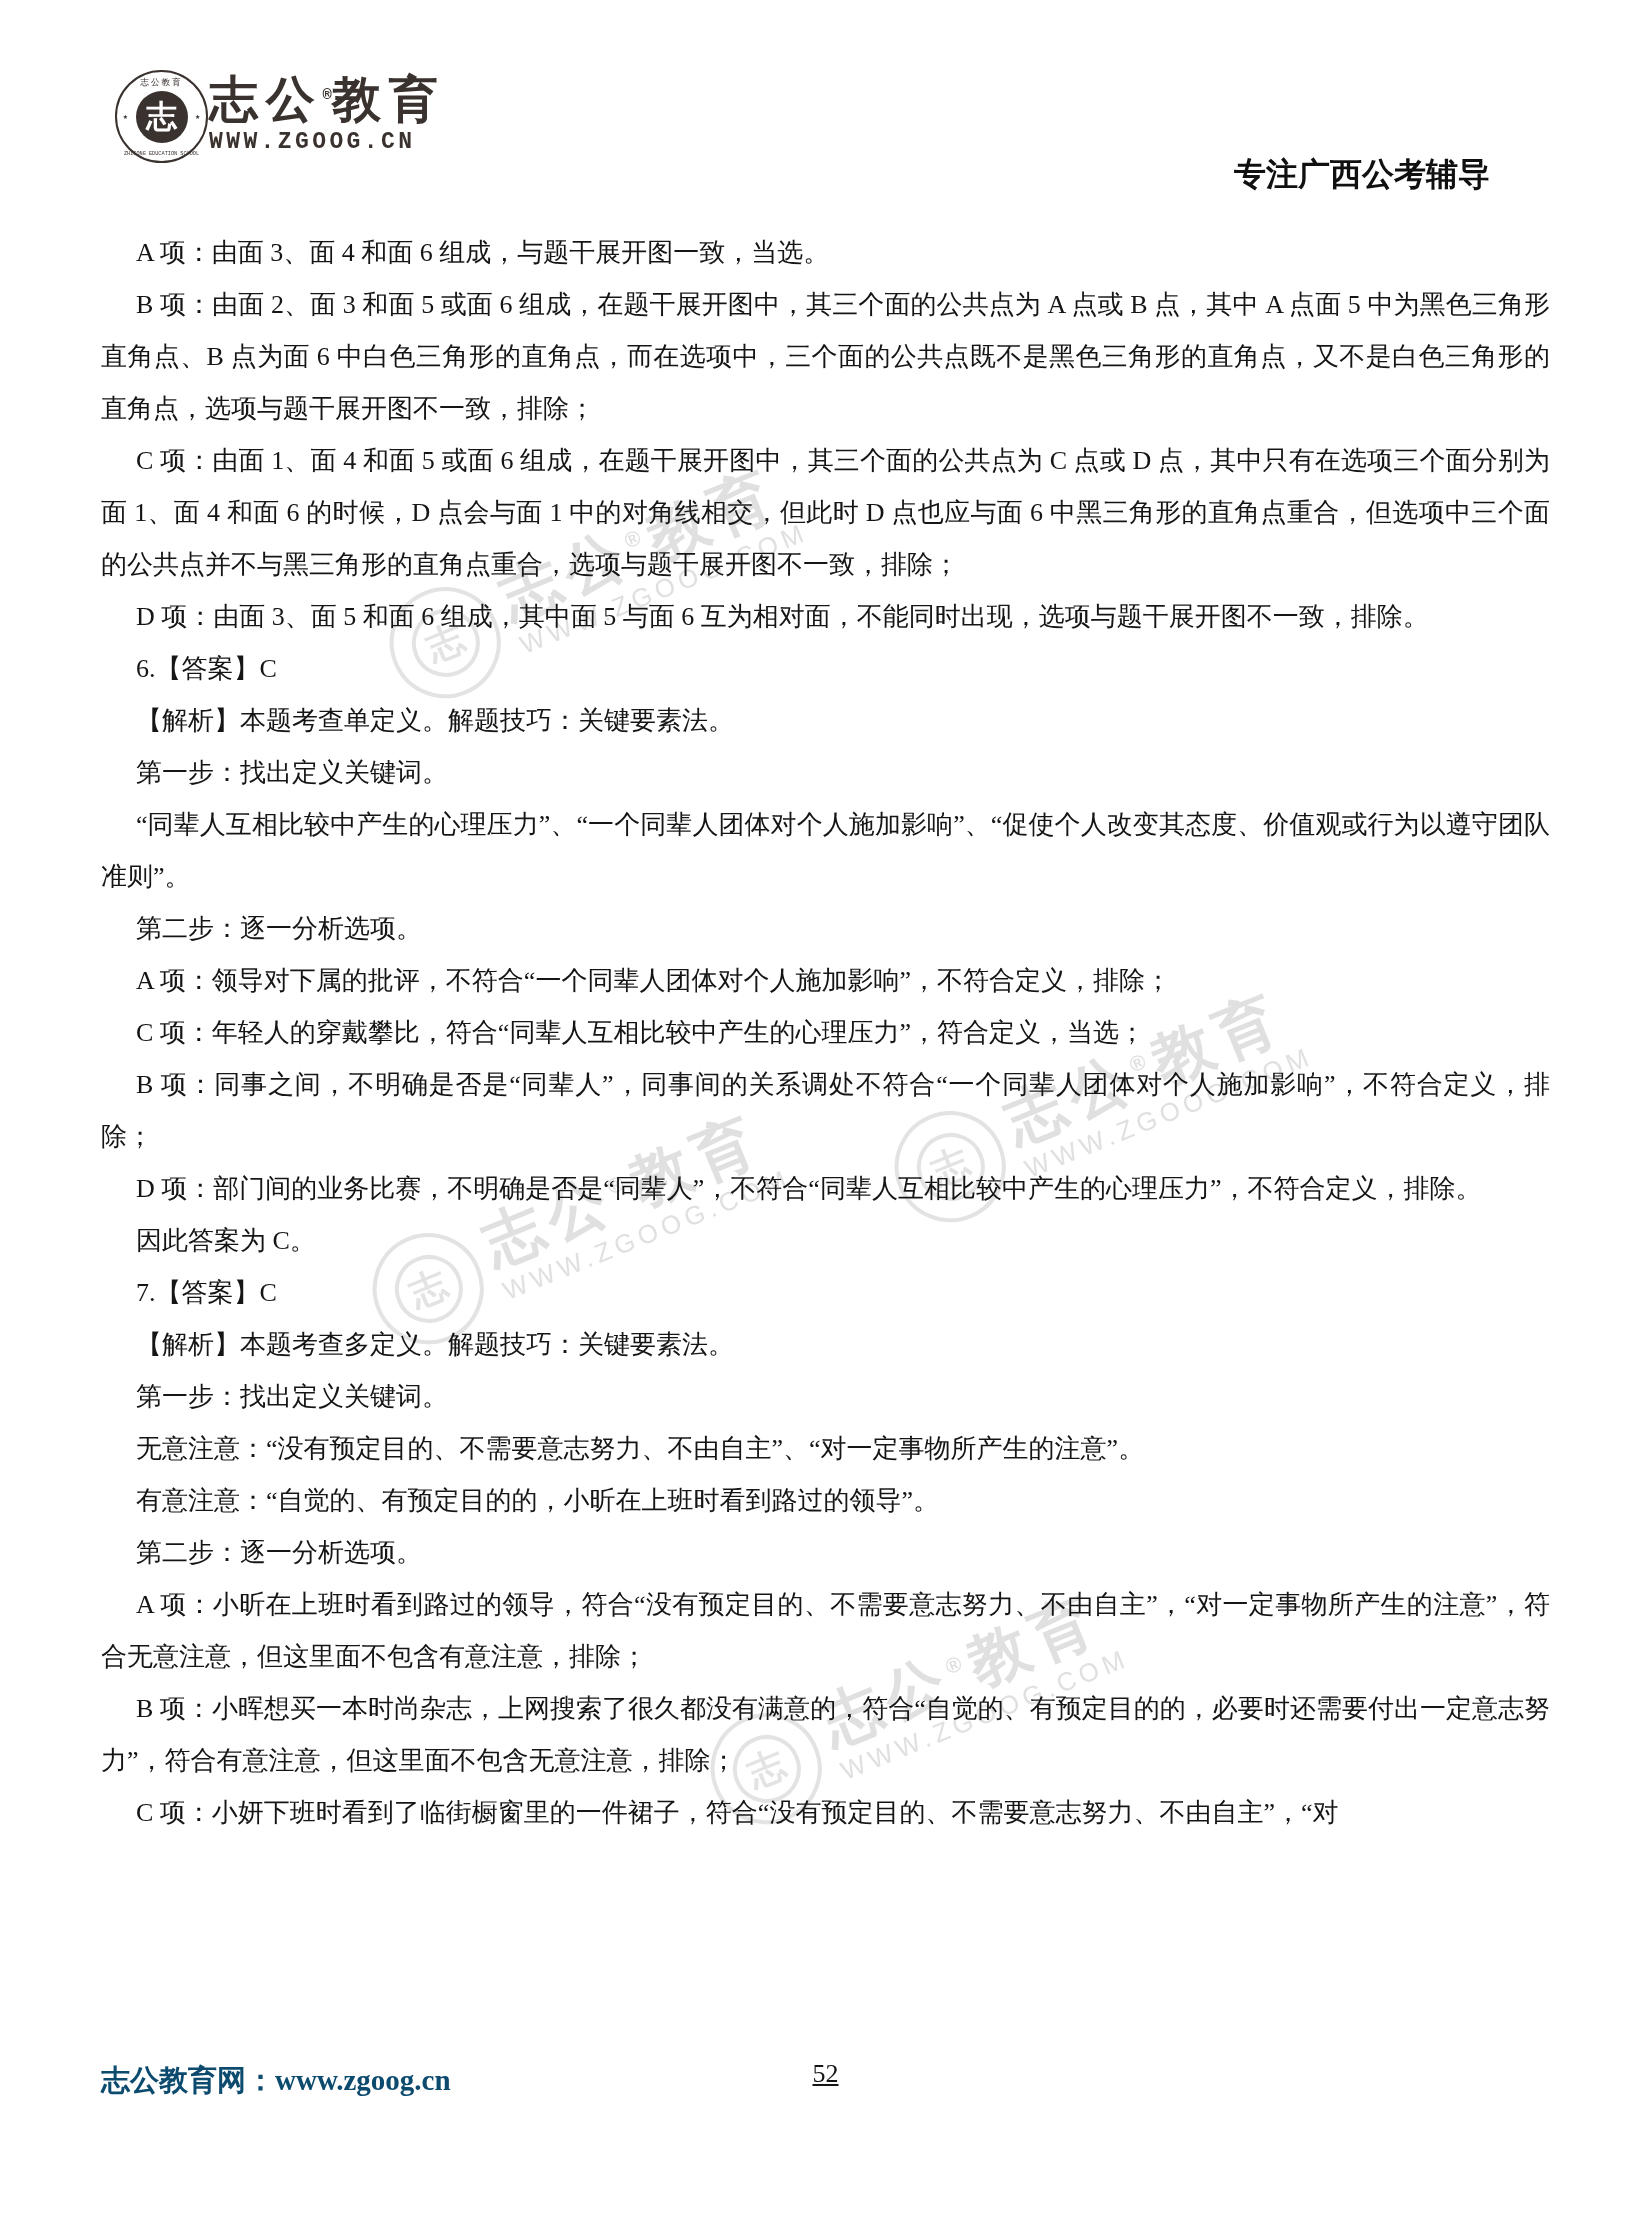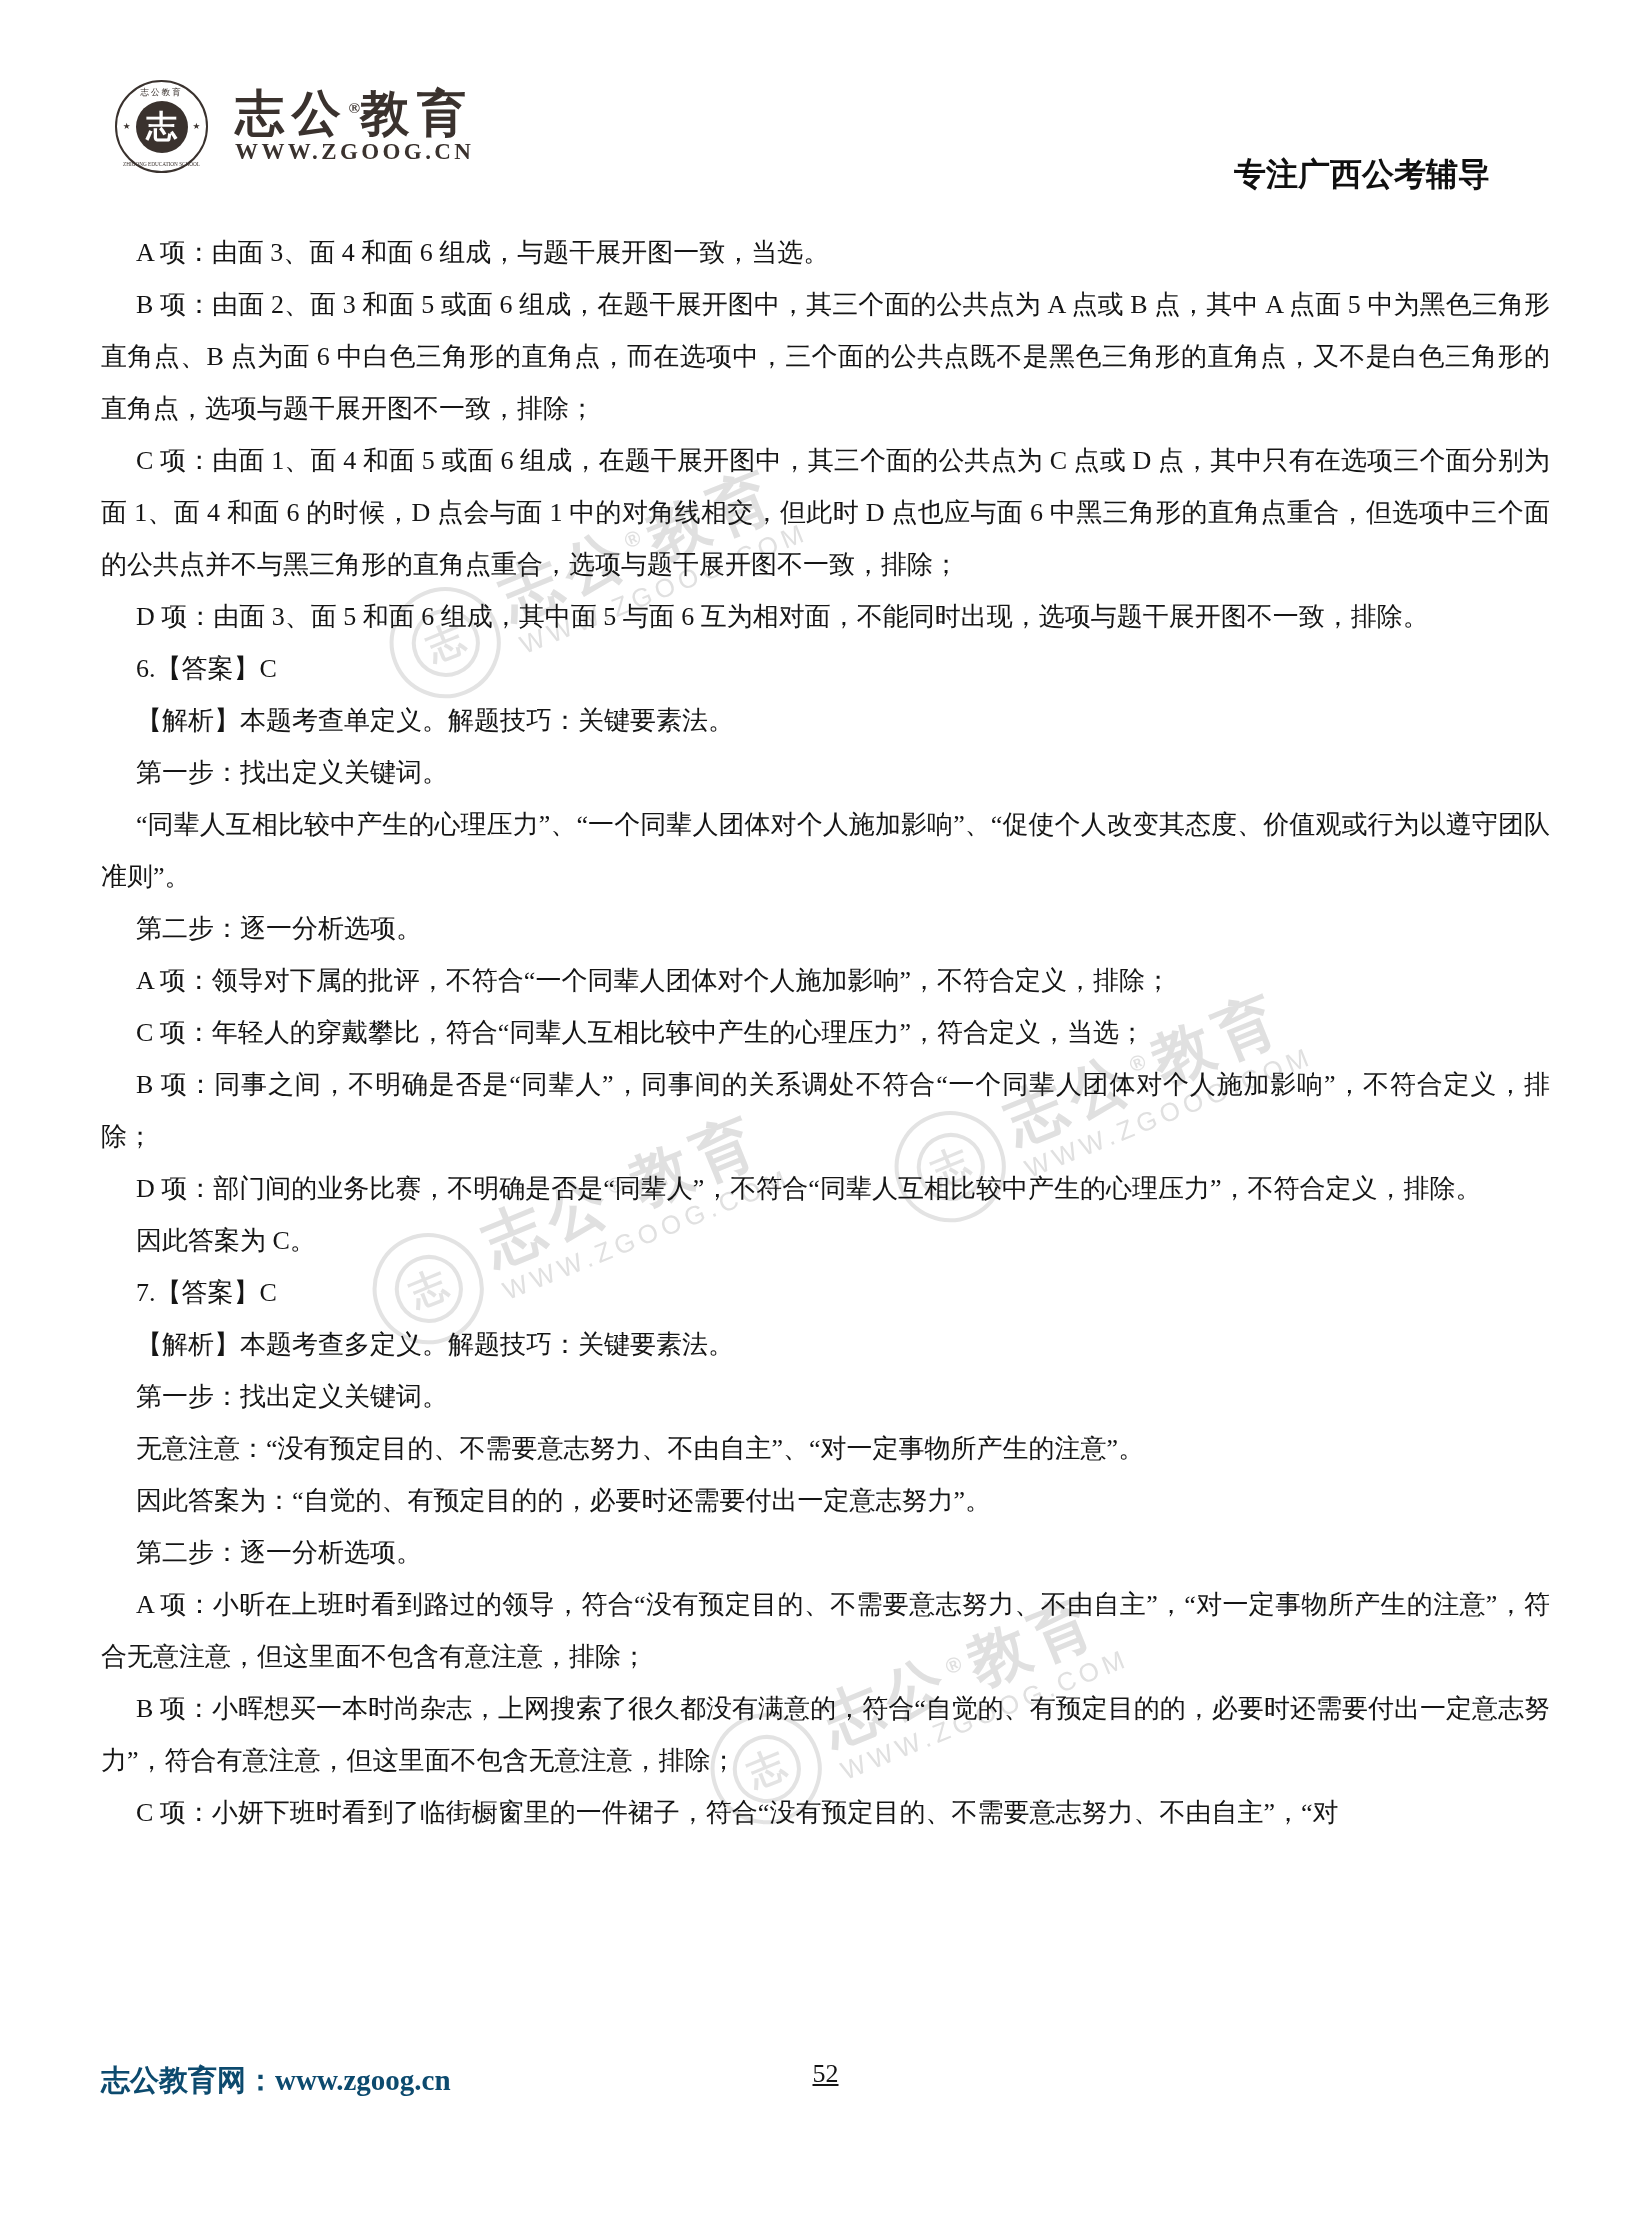--- a/index.html
+++ b/index.html
@@ -37,24 +37,24 @@
   .wm-brand{font-size:60px;font-weight:900;letter-spacing:7.8px;line-height:1;}
   .wm-brand sup{font-size:21.3px;vertical-align:super;}
   .wm-url{font-size:26px;letter-spacing:4.9px;margin-top:3.9px;}
   .wm1{left:378px;top:527px;}
   .wm2{left:883px;top:1051px;}
   .wm3{left:361px;top:1173px;}
   .wm4{left:699px;top:1653px;}
 
   
   .logo-block{
-    position:absolute;left:115px;top:80px;
-    display:flex;align-items:center;gap:27px;
+    position:absolute;left:115px;top:70px;
+    display:flex;align-items:center;gap:1px;
     color:#3a322e;z-index:2;
-    font-family:Liberation Serif, serif;
+    font-family:Liberation Mono, monospace;
   }
   .seal{
     width:89px;height:89px;border:2.9px solid #3a322e;border-radius:50%;
     position:relative;flex:none;
     display:flex;align-items:center;justify-content:center;
   }
   .seal-inner{
     width:52px;height:52px;border-radius:50%;background:#3a322e;
     color:#fff;display:flex;align-items:center;justify-content:center;
     font-size:31px;font-weight:bold;
@@ -184,21 +184,21 @@
       <p>因此答案为 C。</p>
 
       <p>7.【答案】C</p>
 
       <p>【解析】本题考查多定义。解题技巧：关键要素法。</p>
 
       <p>第一步：找出定义关键词。</p>
 
       <p>无意注意：“没有预定目的、不需要意志努力、不由自主”、“对一定事物所产生的注意”。</p>
 
-      <p>因此答案为：“自觉的、有预定目的的，必要时还需要付出一定意志努力”。</p>
+      <p>有意注意：“自觉的、有预定目的的，小昕在上班时看到路过的领导”。</p>
 
       <p>第二步：逐一分析选项。</p>
 
       <p>A 项：小昕在上班时看到路过的领导，符合“没有预定目的、不需要意志努力、不由自主”，“对一定事物所产生的注意”，符合无意注意，但这里面不包含有意注意，排除；</p>
 
       <p>B 项：小晖想买一本时尚杂志，上网搜索了很久都没有满意的，符合“自觉的、有预定目的的，必要时还需要付出一定意志努力”，符合有意注意，但这里面不包含无意注意，排除；</p>
 
       <p>C 项：小妍下班时看到了临街橱窗里的一件裙子，符合“没有预定目的、不需要意志努力、不由自主”，“对</p>
     </div>
 

